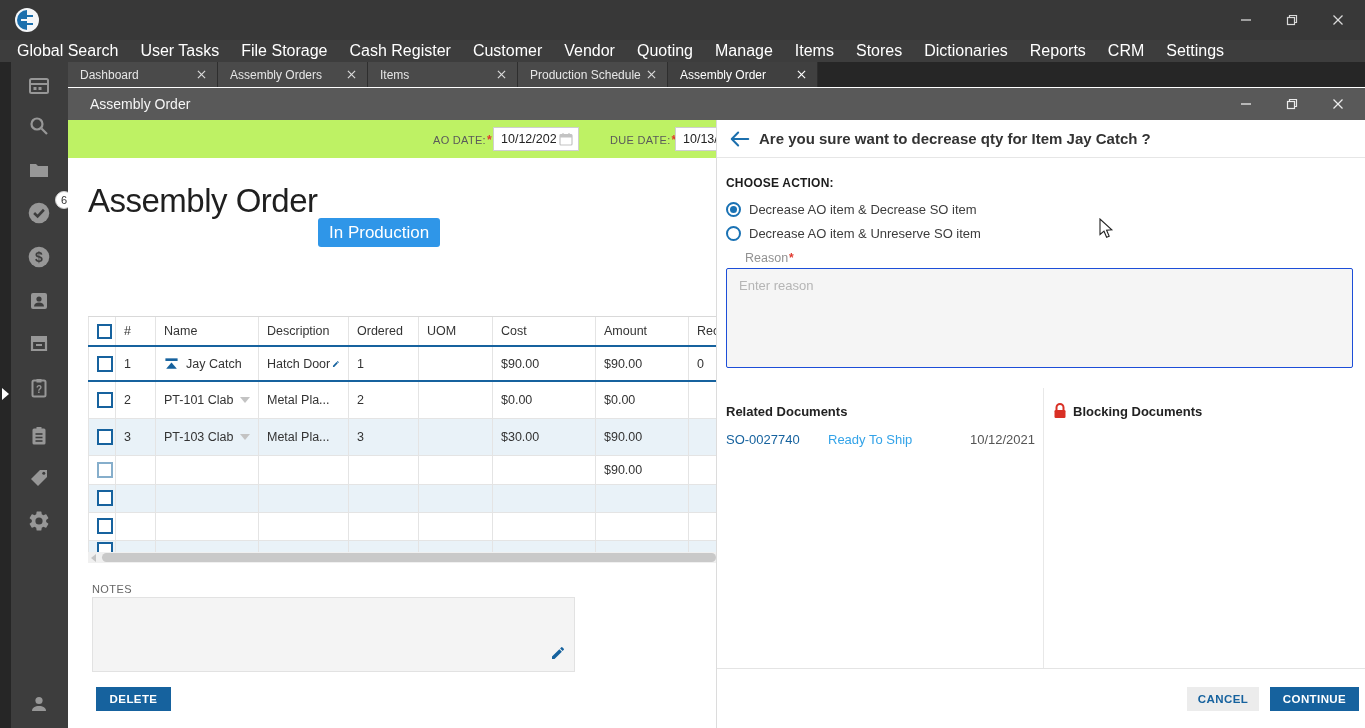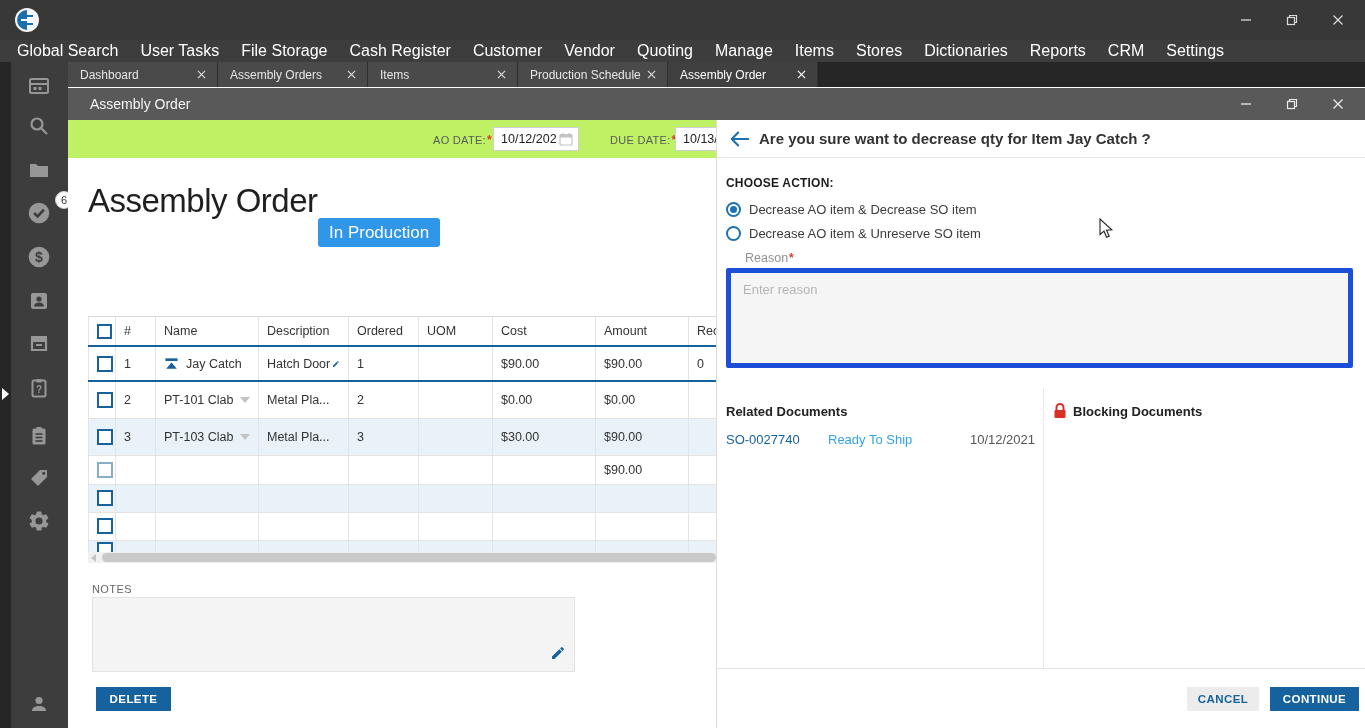--- a/index.html
+++ b/index.html
@@ -79,21 +79,21 @@
   
   .dialog{position:absolute;left:716px;top:120px;width:649px;height:608px;background:#fff;border-left:1px solid #dcdcdc;padding-left:32px;}
   .dlg-header{position:absolute;left:0;top:0;width:649px;height:38px;border-bottom:1px solid #e6e6e6;}
   .back-arrow{position:absolute;left:12px;top:9px;}
   .dlg-title{position:absolute;left:42px;top:0;line-height:38px;font-size:15px;font-weight:600;color:#333;white-space:nowrap;}
   .choose-label{position:absolute;left:9px;top:56px;font-size:12px;font-weight:bold;color:#1c1c1c;letter-spacing:.2px;}
   .option{position:absolute;left:9px;height:18px;display:flex;align-items:center;gap:8px;font-size:13px;color:#3c3c3c;}
   .radio{width:15px;height:15px;border:2px solid #1a72b4;border-radius:50%;background:#fff;flex:none;}
   .radio.selected::after{content:'';display:block;width:7px;height:7px;margin:2px;background:#1a72b4;border-radius:50%;}
   .reason-label{position:absolute;left:9px;top:131px;font-size:12.5px;color:#929292;margin-left:19px;}
-  .reason-area{position:absolute;left:9px;top:148px;width:627px;height:100px;background:#f5f5f5;border:5px solid #1d4ed8;
+  .reason-area{position:absolute;left:9px;top:148px;width:627px;height:100px;background:#f5f5f5;border:1px solid #1d4ed8;
     border-radius:2px;resize:none;padding:9px 12px;font-size:13px;color:#333;font-family:"Liberation Sans",sans-serif;}
   .reason-area::placeholder{color:#b5b5b5;}
   .docs-vdivider{position:absolute;left:326px;top:268px;width:1px;height:280px;background:#e8e8e8;}
   .docs-hdivider{position:absolute;left:0;top:548px;width:649px;height:1px;background:#e4e4e4;}
   .docs-heading{position:absolute;top:284px;font-size:13px;font-weight:bold;color:#222;}
   .doc-number{position:absolute;left:9px;top:312px;font-size:13px;font-weight:normal;color:#16629e;}
   .doc-status{position:absolute;left:111px;top:312px;font-size:13px;color:#33a3e8;}
   .doc-date{position:absolute;left:240px;top:312px;width:78px;text-align:right;font-size:13px;color:#555;}
   .lock{position:absolute;left:336px;top:282px;}
   .cancel-btn{position:absolute;left:470px;top:567px;width:72px;}

